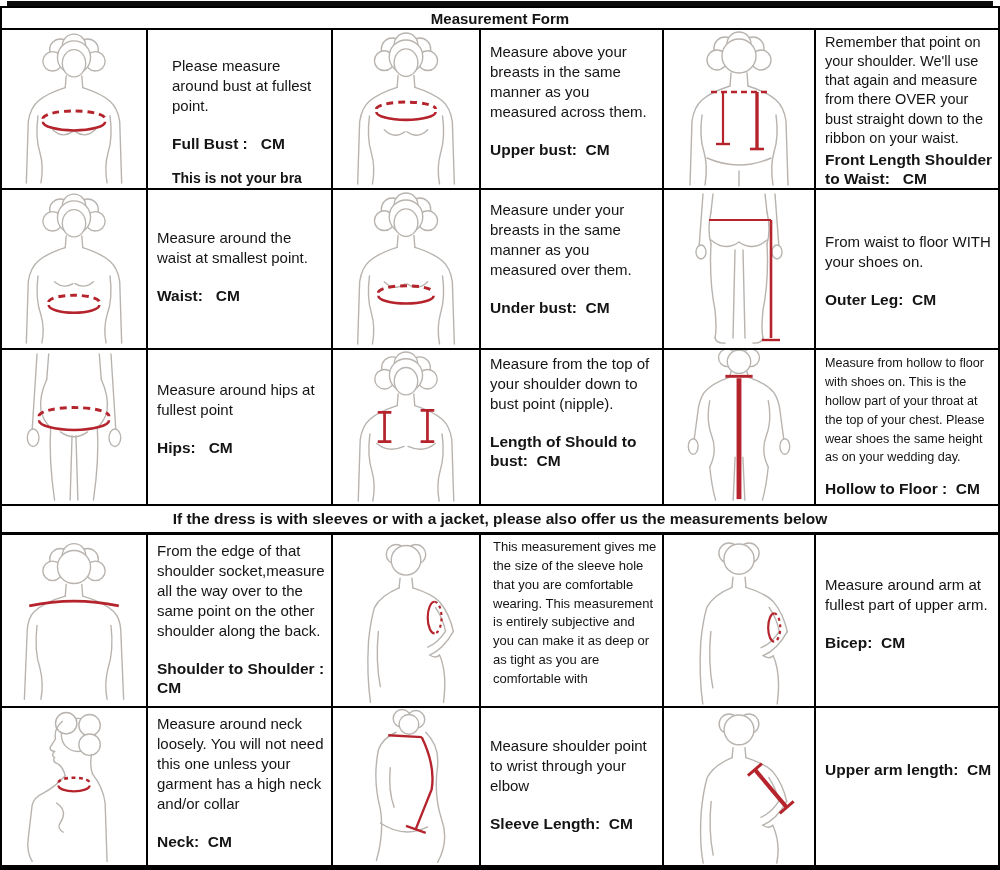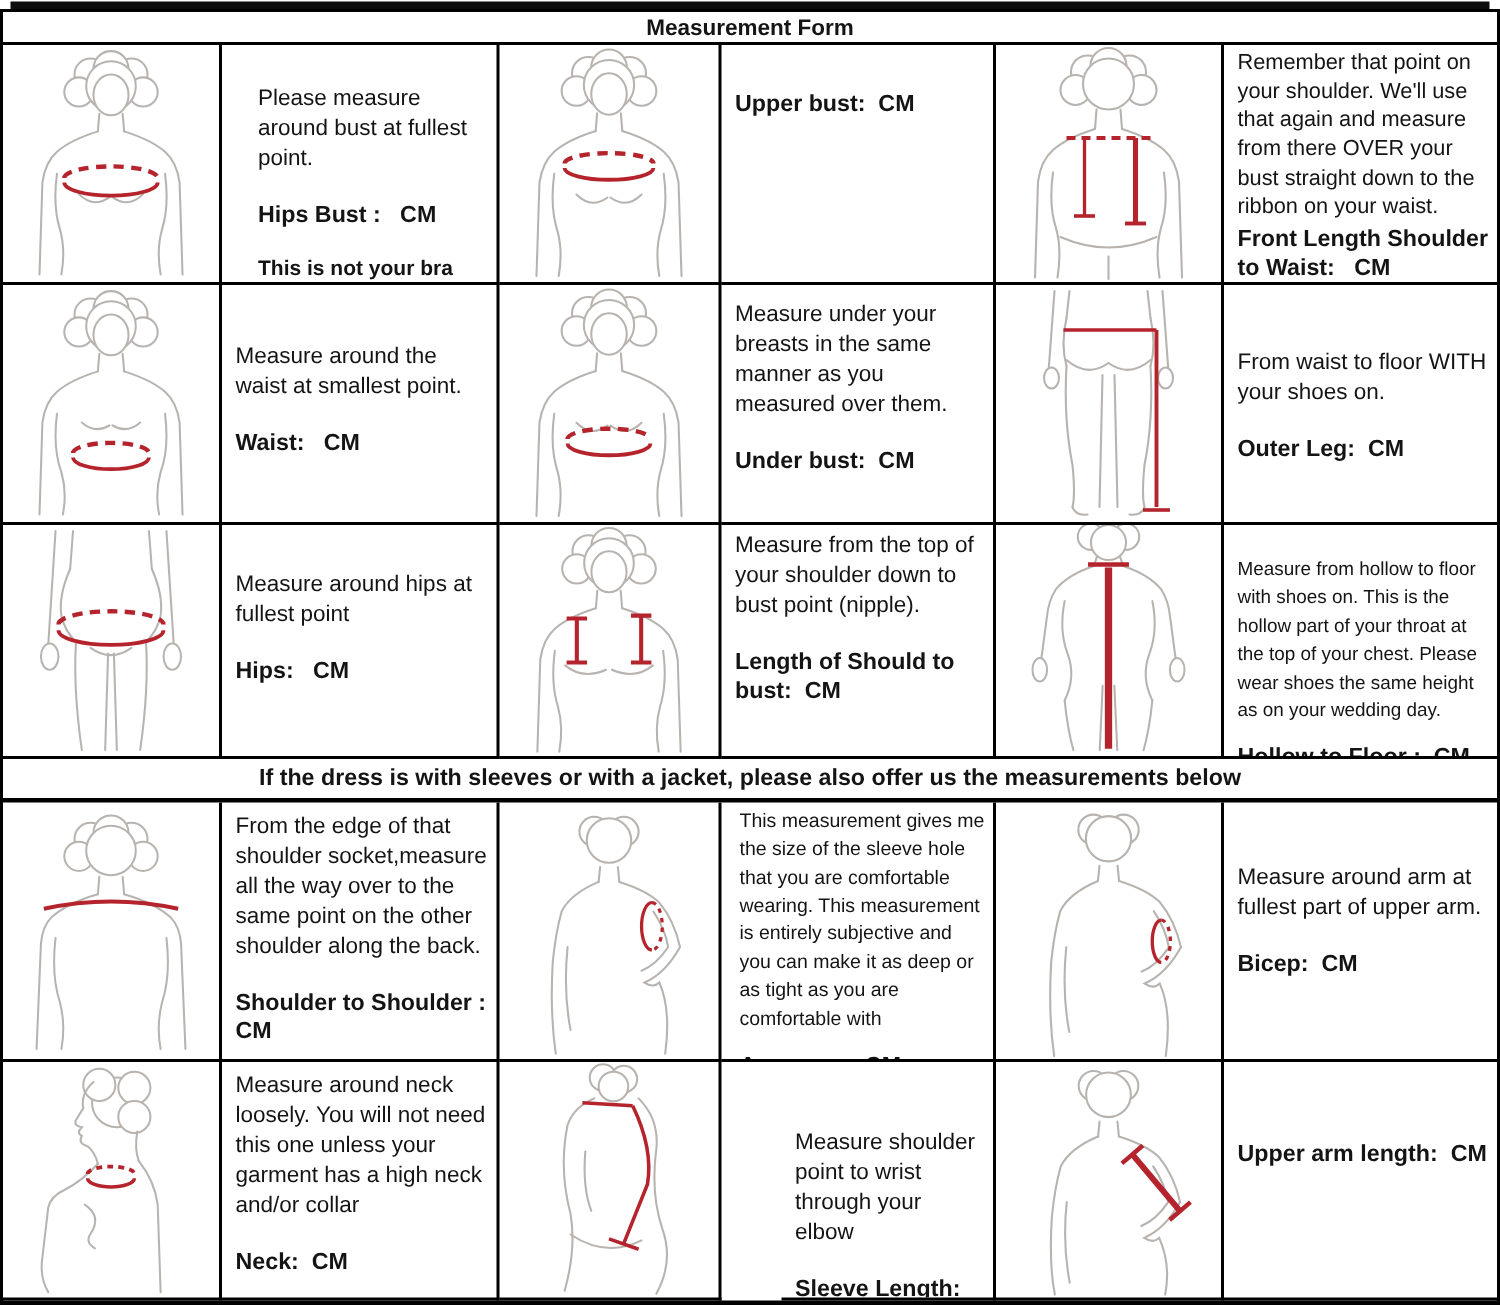--- a/index.html
+++ b/index.html
@@ -54,21 +54,21 @@
         <path class="sk" d="M83,57 Q102,63 111,71 Q119,78 121,92 L123,155"></path>
         <path class="sk" d="M37,86 Q34,108 39,124 Q43,138 40,155"></path>
         <path class="sk" d="M111,86 Q114,108 109,124 Q105,138 108,155"></path>
         <path class="sk" d="M52,100 Q62,110 73,102 M75,102 Q86,110 96,100"></path>
         <path class="rd" stroke-width="2.6" d="M42,92 A32,9 0 0 0 106,92"></path>
         <path class="rd" stroke-width="3" stroke-dasharray="7,5" d="M42,89 A32,8 0 0 1 106,89"></path>
       </svg>
     </div>
     <div class="cell text-cell" style="padding-top:26px;padding-left:24px;">
       <p class="desc">Please measure around bust at fullest point.</p>
-      <p class="label">Hips Bust :   CM</p>
+      <p class="label">Full Bust :   CM</p>
       <p class="note">This is not your bra sizes.
 Our dress will made with bra</p>
     </div>
     <div class="cell fig-cell">
       <svg viewBox="0 0 148 158" preserveAspectRatio="xMidYMid meet">
         <g class="skf">
             <circle cx="60" cy="18" r="11"></circle>
             <circle cx="88" cy="18" r="11"></circle>
             <circle cx="52" cy="30" r="10"></circle>
             <circle cx="96" cy="30" r="10"></circle>
@@ -80,20 +80,21 @@
         <path class="sk" d="M65,57 Q46,63 37,71 Q29,78 27,92 L25,155"></path>
         <path class="sk" d="M83,57 Q102,63 111,71 Q119,78 121,92 L123,155"></path>
         <path class="sk" d="M37,86 Q34,108 39,124 Q43,138 40,155"></path>
         <path class="sk" d="M111,86 Q114,108 109,124 Q105,138 108,155"></path>
         <path class="sk" d="M52,100 Q62,110 73,102 M75,102 Q86,110 96,100"></path>
         <path class="rd" stroke-width="2.6" d="M44,82 A30,8 0 0 0 104,82"></path>
         <path class="rd" stroke-width="3" stroke-dasharray="7,5" d="M44,79 A30,7 0 0 1 104,79"></path>
       </svg>
     </div>
     <div class="cell text-cell" style="padding-top:12px;">
+      <p class="desc">Measure above your breasts in the same manner as you measured across them.</p>
       <p class="label">Upper bust:  CM</p>
     </div>
     <div class="cell fig-cell">
       <svg viewBox="0 0 148 158" preserveAspectRatio="xMidYMid meet">
         <g class="skf">
             <circle cx="60" cy="18" r="11"></circle>
             <circle cx="88" cy="18" r="11"></circle>
             <circle cx="52" cy="30" r="10"></circle>
             <circle cx="96" cy="30" r="10"></circle>
             <circle cx="74" cy="14" r="12"></circle>
@@ -241,21 +242,21 @@
         <path class="sk" d="M66,22 L64,28 M82,22 L84,28"></path>
         <path class="sk" d="M64,28 Q46,34 38,44 Q33,52 32,62 L28,92 M84,28 Q102,34 110,44 Q115,52 116,62 L120,92"></path>
         <ellipse class="skf" cx="27" cy="99" rx="5" ry="8"></ellipse>
           <ellipse class="skf" cx="121" cy="99" rx="5" ry="8"></ellipse>
         <path class="sk" d="M44,52 Q40,72 46,88 Q52,104 44,120 M104,52 Q108,72 102,88 Q96,104 104,120"></path>
         <path class="sk" d="M44,120 Q46,140 50,154 M104,120 Q102,140 98,154 M70,110 L68,154 M78,110 L80,154"></path>
         <path class="rd" stroke-width="3" d="M60,27 L88,27"></path>
         <path class="rd" stroke-width="5" d="M74,29 L74,153"></path>
       </svg>
     </div>
-    <div class="cell text-cell last" style="padding-top:20px;">
+    <div class="cell text-cell last" style="padding-top:4px;">
       <p class="desc sm">Measure from hollow to floor with shoes on. This is the hollow part of your throat at the top of your chest. Please wear shoes the same height as on your wedding day.</p>
       <p class="label mid">Hollow to Floor :  CM</p>
     </div>
 
     <div class="cell banner-row">If the dress is with sleeves or with a jacket, please also offer us the measurements below</div>
 
     <div class="cell fig-cell">
       <svg viewBox="0 0 148 170" preserveAspectRatio="xMidYMid meet">
         <g class="skf">
             <circle cx="60" cy="22" r="11"></circle>
@@ -350,21 +351,21 @@
           </g>
         <path class="sk" d="M64,24 Q50,30 46,42 Q40,72 48,102 Q52,126 44,154"></path>
         <path class="sk" d="M94,24 Q108,38 106,58 Q102,88 110,112 Q118,134 106,156"></path>
         <path class="sk" d="M48,116 Q72,132 96,120"></path>
         <path class="sk" d="M58,60 Q56,84 62,100"></path>
         <path class="rd" stroke-width="2.4" d="M56,27 L90,29"></path>
         <path class="rd" stroke-width="2.4" d="M90,29 Q104,58 100,82 L84,122"></path>
         <path class="rd" stroke-width="2.4" d="M74,119 L94,126"></path>
       </svg>
     </div>
-    <div class="cell text-cell" style="padding-top:44px;margin-left:40px;">
+    <div class="cell text-cell" style="padding-top:28px;">
       <p class="desc">Measure shoulder point to wrist through your elbow</p>
       <p class="label">Sleeve Length:  CM</p>
     </div>
     <div class="cell fig-cell">
       <svg viewBox="0 0 148 158" preserveAspectRatio="xMidYMid meet">
         <g class="skf">
             <circle cx="64" cy="16" r="10"></circle>
             <circle cx="84" cy="16" r="10"></circle>
             <circle cx="74" cy="22" r="15"></circle>
           </g>

